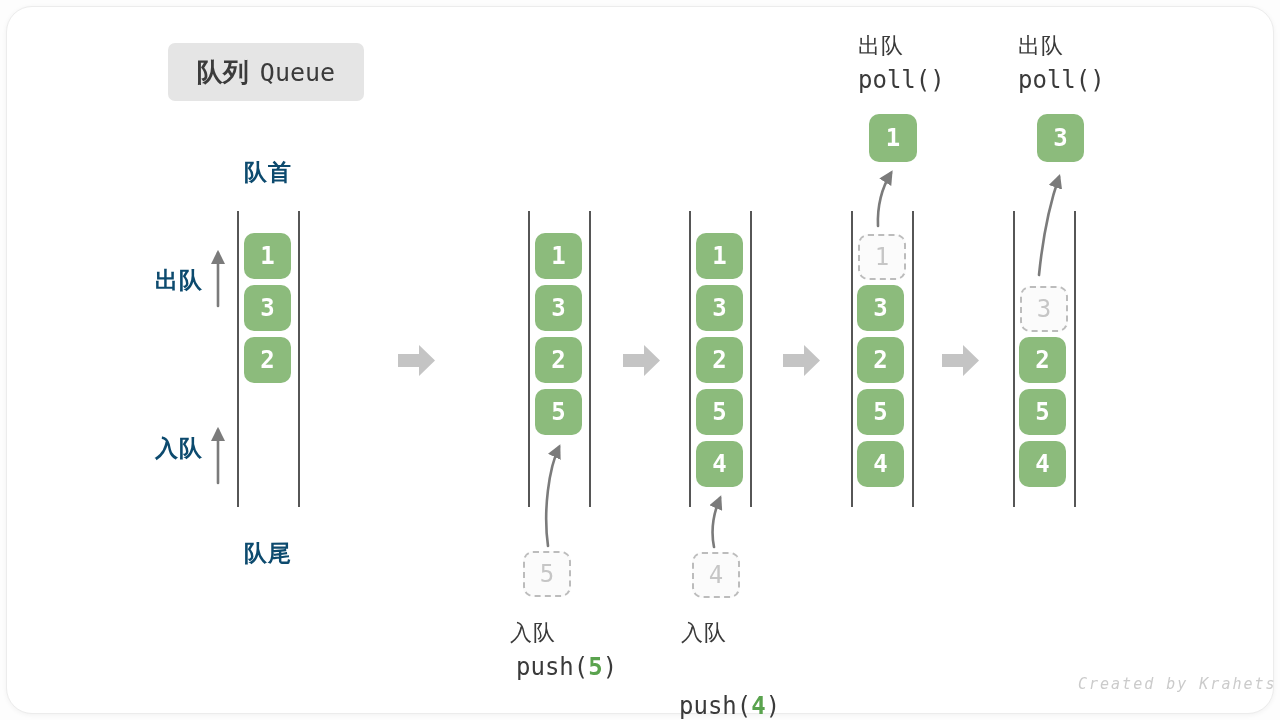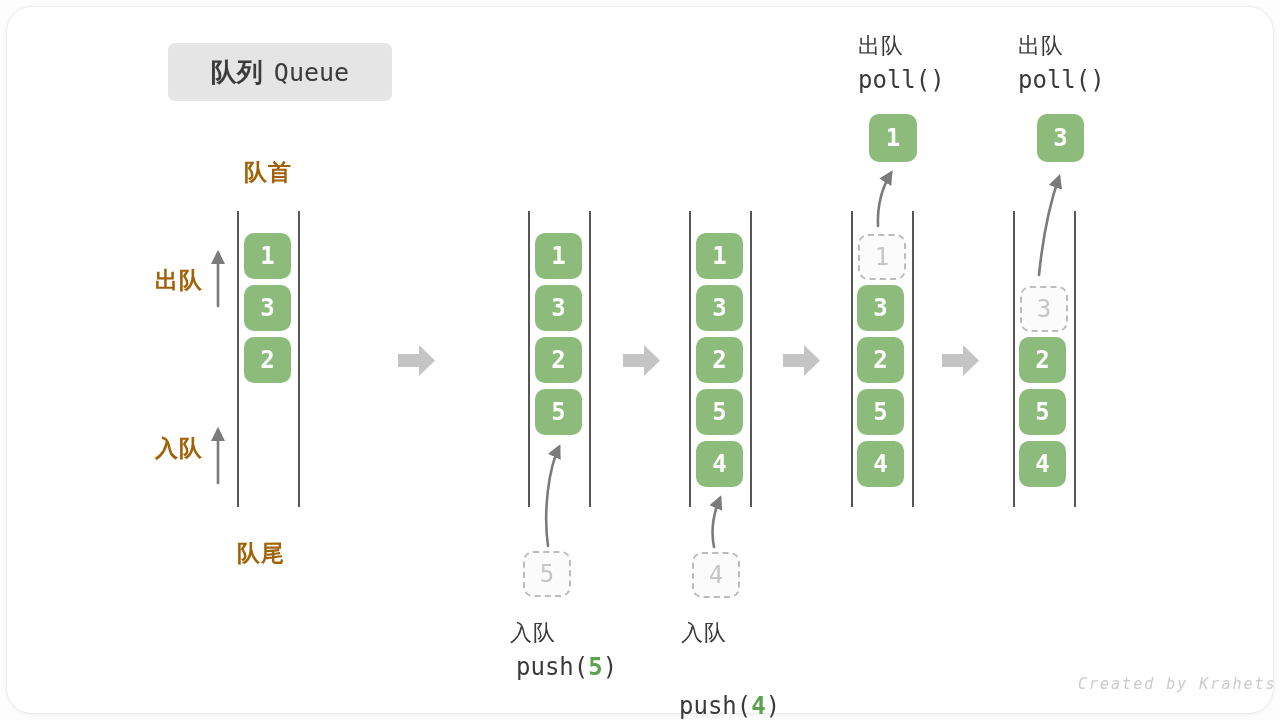--- a/index.html
+++ b/index.html
@@ -1,24 +1,24 @@
 <!DOCTYPE html>
 <html><head>
 <meta charset="utf-8">
 <style>
   html,body{margin:0;padding:0;background:#fdfdfd;}
   #stage{position:relative;width:1280px;height:720px;font-family:"Liberation Sans",sans-serif;overflow:hidden;}
   #card{position:absolute;left:6px;top:6px;right:6px;bottom:6px;background:#ffffff;border:1px solid #ececec;border-radius:26px;box-shadow:0 1px 5px rgba(0,0,0,0.05);}
   .abs{position:absolute;}
   
-  .badge{left:168px;top:43px;width:224px;height:58px;background:#e5e5e5;border-radius:7px;display:flex;align-items:center;justify-content:center;gap:11px;}
+  .badge{left:168px;top:43px;width:196px;height:58px;background:#e5e5e5;border-radius:7px;display:flex;align-items:center;justify-content:center;gap:11px;}
   .badge .zh{font-size:26px;font-weight:700;color:#3b3b3b;}
   .badge .en{font-family:"DejaVu Sans Mono",monospace;font-size:25px;color:#3b3b3b;}
   
-  .cjk-b{font-size:23px;font-weight:700;color:#a16207;letter-spacing:1px;}
+  .cjk-b{font-size:23px;font-weight:700;color:#0c4a6e;letter-spacing:1px;}
   .cjk{font-size:22px;font-weight:400;color:#3a3a3a;letter-spacing:1px;}
   .mono{font-family:"DejaVu Sans Mono",monospace;font-size:24px;color:#3a3a3a;}
   .mono .arg{color:#5aa34e;font-weight:700;}
   
   .rail{width:2px;background:#565656;top:211px;height:296px;}
   
   .vbox{width:47px;height:46px;border-radius:10px;background:#8cbb7c;color:#ffffff;
         font-family:"DejaVu Sans Mono",monospace;font-size:24px;font-weight:600;
         display:flex;align-items:center;justify-content:center;}
   .ghost{width:44px;height:42px;border-radius:10px;background:#fbfbfb;border:2px dashed #bcbcbc;
@@ -33,21 +33,21 @@
 
 <div id="stage">
   <div id="card"></div>
 
   <div class="abs badge">
     <span class="zh">队列</span>
     <span class="en">Queue</span>
   </div>
 
   <div class="abs cjk-b" style="left:237px;top:157px;width:62px;text-align:center;">队首</div>
-  <div class="abs cjk-b" style="left:237px;top:538px;width:62px;">队尾</div>
+  <div class="abs cjk-b" style="left:237px;top:538px;width:62px;text-align:center;">队尾</div>
   <div class="abs cjk-b" style="left:155px;top:265px;">出队</div>
   <div class="abs cjk-b" style="left:155px;top:433px;">入队</div>
 
   <div class="abs rail" style="left:237px;"></div>
   <div class="abs rail" style="left:298px;"></div>
   <div class="abs vbox" style="left:244px;top:233px;">1</div>
   <div class="abs vbox" style="left:244px;top:285px;">3</div>
   <div class="abs vbox" style="left:244px;top:337px;">2</div>
 
   <div class="abs rail" style="left:528px;"></div>

